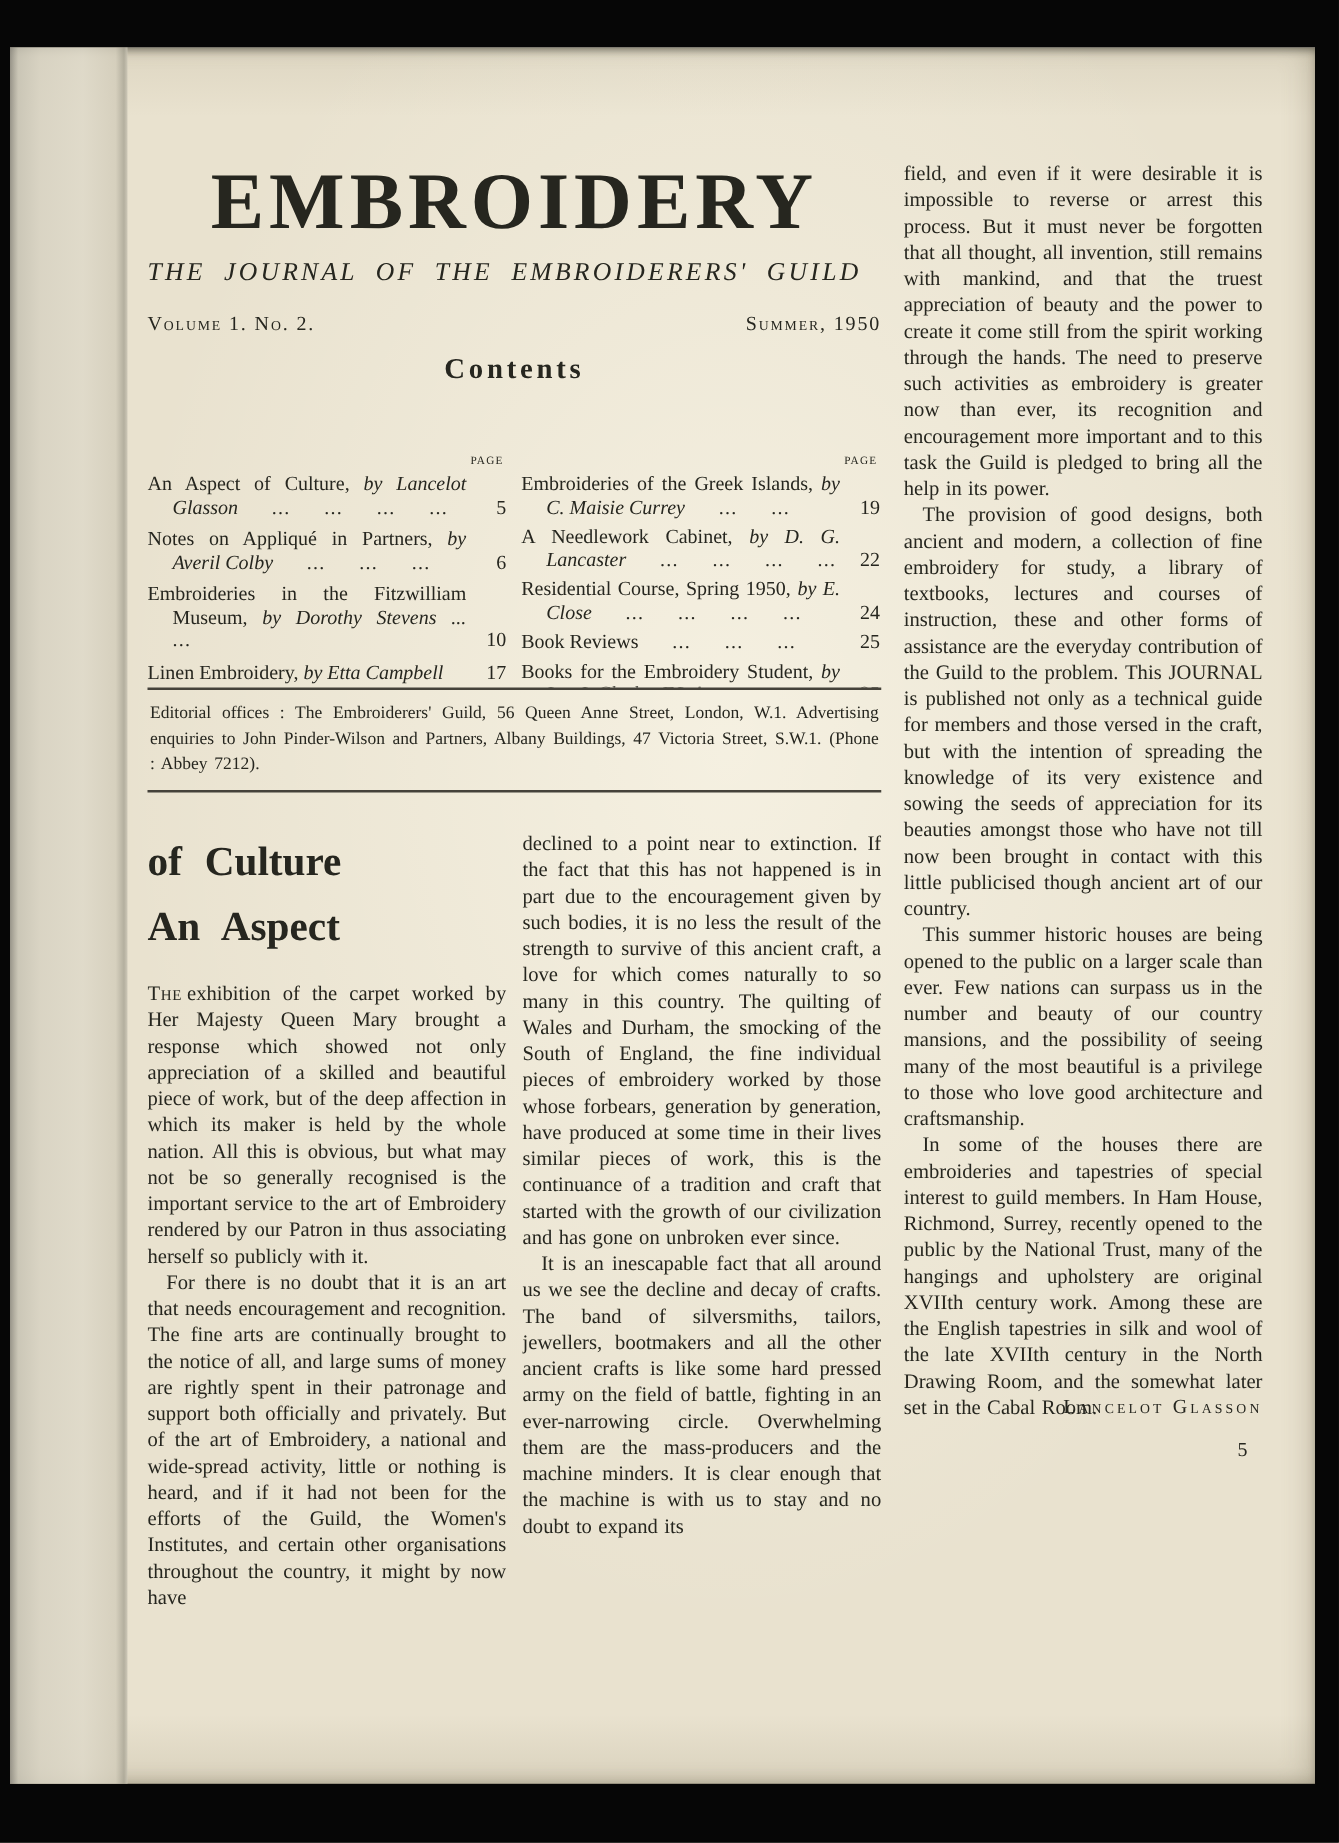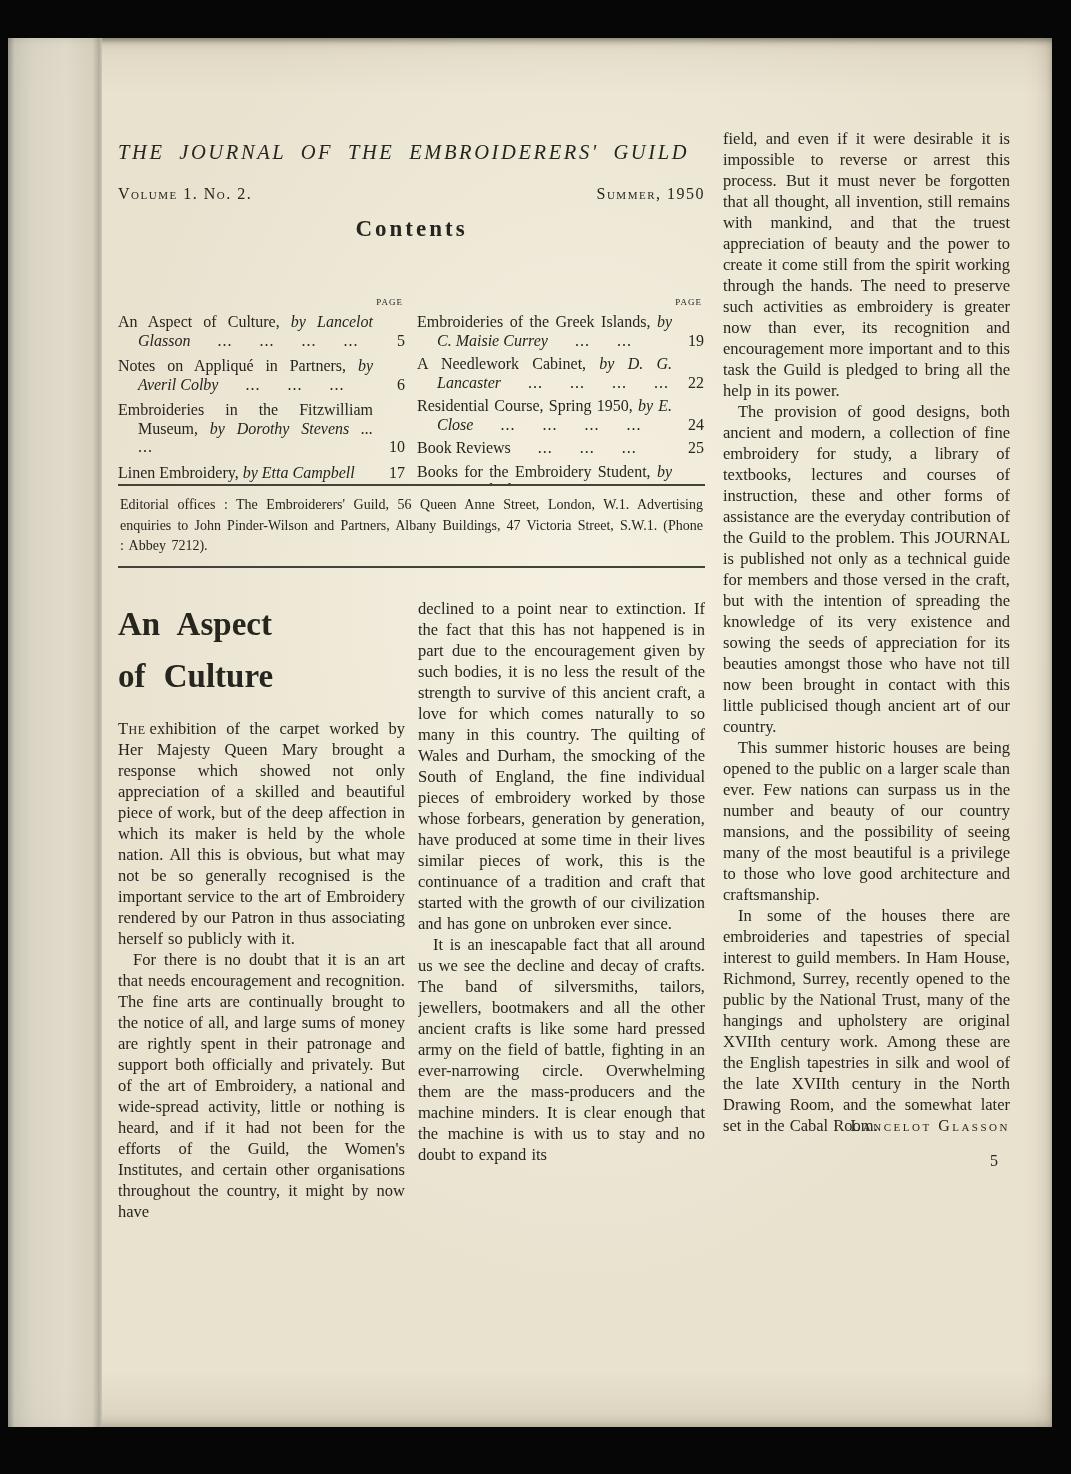--- a/index.html
+++ b/index.html
@@ -57,20 +57,21 @@
 </style>
 </head>
 <body>
 
 <div class="scan">
   <div class="paper">
     <div class="gutter"></div>
     <div class="content">
 
       <div class="left-zone">
+        <div class="masthead-title">EMBROIDERY</div>
         <div class="masthead-sub">THE JOURNAL OF THE EMBROIDERERS' GUILD</div>
         <div class="vol-line">
           <span>Volume 1.  No. 2.</span>
           <span>Summer, 1950</span>
         </div>
         <div class="contents-heading">Contents</div>
 
         <div class="toc">
           <div class="toc-col">
             <div class="page-label">page</div>
@@ -123,22 +124,22 @@
           </div>
         </div>
 
         <hr class="rule">
         <div class="editorial">Editorial offices :  The Embroiderers' Guild, 56 Queen Anne Street, London, W.1.  Advertising enquiries to John Pinder-Wilson and Partners, Albany Buildings, 47 Victoria Street, S.W.1.  (Phone :  Abbey 7212).</div>
         <hr class="rule">
 
         <div class="article-row">
           <div class="art-col">
             <div class="article-title">
+              <div>of Culture</div>
               <div>An Aspect</div>
-              <div>of Culture</div>
             </div>
             <p class="body-p"><span class="lead-caps">The</span><span>exhibition of the carpet worked by Her Majesty Queen Mary brought a response which showed not only appreciation of a skilled and beautiful piece of work, but of the deep affection in which its maker is held by the whole nation.  All this is obvious, but what may not be so generally recognised is the important service to the art of Embroidery rendered by our Patron in thus associating herself so publicly with it.</span></p>
             <p class="body-p indent">For there is no doubt that it is an art that needs encouragement and recognition.  The fine arts are continually brought to the notice of all, and large sums of money are rightly spent in their patronage and support both officially and privately.  But of the art of Embroidery, a national and wide-spread activity, little or nothing is heard, and if it had not been for the efforts of the Guild, the Women's Institutes, and certain other organisations throughout the country, it might by now have</p>
           </div>
           <div class="art-col">
             <p class="body-p">declined to a point near to extinction.  If the fact that this has not happened is in part due to the encouragement given by such bodies, it is no less the result of the strength to survive of this ancient craft, a love for which comes naturally to so many in this country.  The quilting of Wales and Durham, the smocking of the South of England, the fine individual pieces of embroidery worked by those whose forbears, generation by generation, have produced at some time in their lives similar pieces of work, this is the continuance of a tradition and craft that started with the growth of our civilization and has gone on unbroken ever since.</p>
             <p class="body-p indent">It is an inescapable fact that all around us we see the decline and decay of crafts.  The band of silversmiths, tailors, jewellers, bootmakers and all the other ancient crafts is like some hard pressed army on the field of battle, fighting in an ever-narrowing circle.  Overwhelming them are the mass-producers and the machine minders.  It is clear enough that the machine is with us to stay and no doubt to expand its</p>
           </div>
         </div>
       </div>

